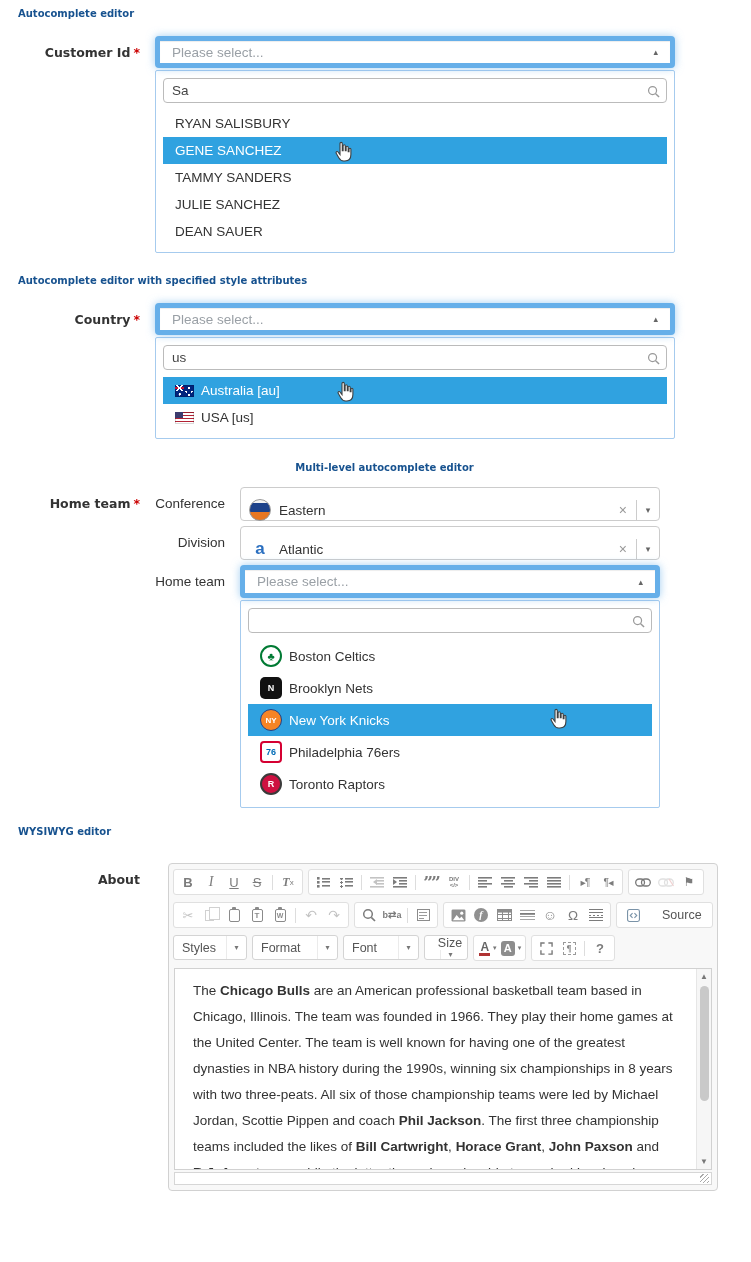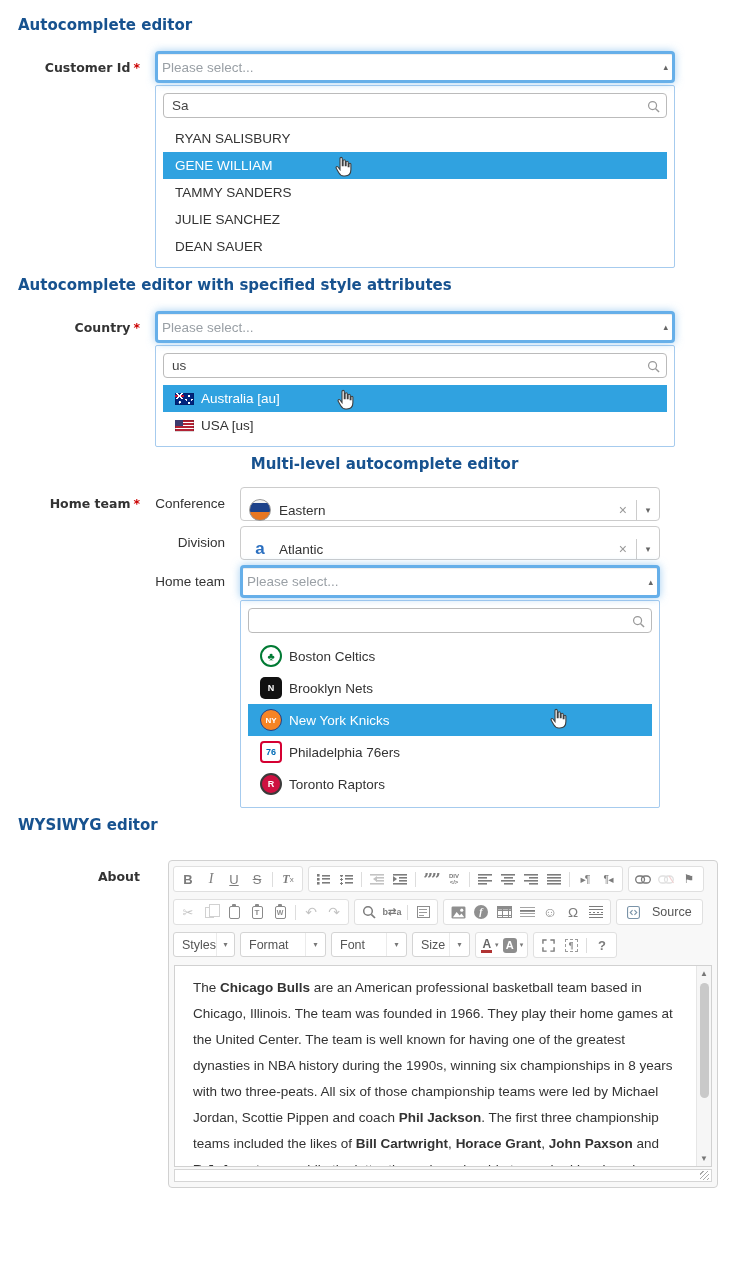--- a/index.html
+++ b/index.html
@@ -1,33 +1,33 @@
 <!DOCTYPE html>
 <html><head>
 <meta charset="utf-8">
 <style>
   * { box-sizing: border-box; margin: 0; padding: 0; }
   body { background: #fff; font-family: "Liberation Sans", sans-serif; color: #333; }
   .page { width: 751px; padding-top: 8px; position: relative; }
 
-  h2.sec { font-family: "DejaVu Sans", sans-serif; font-weight: bold; font-size: 15px; color: #17528f; margin-left: 18px; margin-top: 8px; }
+  h2.sec { font-family: "DejaVu Sans", sans-serif; font-weight: bold; font-size: 10px; color: #17528f; margin-left: 18px; }
   .h1x { margin-bottom: 17px; }
   .h2x { margin-top: 22px; margin-bottom: 17px; }
   .h3x { margin-top: 23px; margin-bottom: 14px; text-align: center; }
   .h4x { margin-top: 18px; margin-bottom: 26px; }
 
   .frow { display: flex; align-items: flex-start; }
   .label-col { width: 148px; text-align: right; padding-right: 8px; padding-top: 9px;
                font-family: "DejaVu Sans", sans-serif; font-weight: bold; font-size: 12.5px; color: #333; flex: none; }
   .req { color: #c00; margin-left: 3px; }
   .field-col { margin-left: 7px; }
 
   
-  .selbox { width: 520px; height: 32px; background: #fff; border: 3px solid #0f766e; border-radius: 4px;
-            display: flex; align-items: center; padding: 0 4px; position: relative; }
+  .selbox { width: 520px; height: 32px; background: #fff; border: 5px solid #0f766e; border-radius: 4px;
+            display: flex; align-items: center; padding: 0 12px; position: relative; }
   .selbox.focused { border-color: #66afe9; box-shadow: inset 0 1px 1px rgba(0,0,0,.075), 0 0 8px rgba(102,175,233,.6); }
   .ph { color: #9aa0a6; font-size: 13.5px; flex: 1; }
   .caret-up, .caret-dn { font-size: 9px; color: #666; }
 
   
   .panel { width: 520px; margin-top: 2px; background: #fff; border: 1px solid #a6cbee; border-radius: 2px; padding: 7px; }
   .searchwrap { position: relative; }
   .searchwrap input { width: 100%; height: 25px; border: 1px solid #bbb; border-radius: 4px;
                       padding: 0 26px 0 8px; font-size: 13.5px; color: #444; outline: none; font-family: "Liberation Sans", sans-serif; }
   .searchwrap .mag { position: absolute; right: 7px; top: 6px; }
@@ -85,22 +85,22 @@
   .tb-group { background: #fff; border: 1px solid #e0e0e0; border-radius: 3px; padding: 1px 3px; display: flex; align-items: center; gap: 1px; height: 26px; }
   .tb-btn { min-width: 22px; height: 22px; display: flex; align-items: center; justify-content: center;
             color: #7c7c7c; font-size: 13px; border-radius: 2px; }
   .tb-btn.disabled { opacity: .45; }
   .tb-sep { width: 1px; height: 15px; background: #ddd; margin: 0 3px; flex: none; }
   .tb-combo { height: 25px; background: #fff; border: 1px solid #d4d4d4; border-radius: 3px; display: flex;
               align-items: center; font-size: 12.5px; color: #555; padding-left: 8px; }
   .tb-combo .cl { flex: 1; }
   .tb-combo .carr { width: 20px; height: 100%; border-left: 1px solid #ebebeb; display: flex; align-items: center;
                     justify-content: center; font-size: 8px; color: #777; }
-  .w-styles { width: 62px; } .w-format { width: 86px; } .w-font { width: 76px; } .w-size { width: 58px; }
-  .src-btn { display: flex; align-items: center; gap: 12px; padding: 0 7px; height: 24px; font-size: 12.5px; color: #555; }
+  .w-styles { width: 74px; } .w-format { width: 86px; } .w-font { width: 76px; } .w-size { width: 44px; flex-direction: column; }
+  .src-btn { display: flex; align-items: center; gap: 22px; padding: 0 7px; height: 24px; font-size: 12.5px; color: #555; }
 
   .tb-b { font-weight: bold; font-size: 13px; }
   .tb-i { font-style: italic; font-family: "Liberation Serif", serif; font-size: 14px; }
   .ic { display: inline-block; background-repeat: no-repeat; }
   .ic-ul { width: 13px; height: 11px; background-image:
     radial-gradient(circle at 1.5px 1.8px, #7c7c7c 1.1px, transparent 1.3px),
     radial-gradient(circle at 1.5px 5.6px, #7c7c7c 1.1px, transparent 1.3px),
     radial-gradient(circle at 1.5px 9.4px, #7c7c7c 1.1px, transparent 1.3px),
     linear-gradient(#7c7c7c,#7c7c7c), linear-gradient(#7c7c7c,#7c7c7c), linear-gradient(#7c7c7c,#7c7c7c);
     background-size: 13px 11px, 13px 11px, 13px 11px, 8px 1.6px, 8px 1.6px, 8px 1.6px;
@@ -187,21 +187,21 @@
           <span class="mag"><svg width="13" height="13" viewBox="0 0 14 14">
                 <circle cx="6" cy="6" r="4.3" fill="none" stroke="#999" stroke-width="1.3"></circle>
                 <line x1="9.3" y1="9.3" x2="13" y2="13" stroke="#999" stroke-width="1.5"></line>
               </svg></span>
         </div>
         <ul class="opts" id="cust-list">
             <li>
               <span>RYAN SALISBURY</span>
             </li>
             <li class="selected">
-              <span>GENE WILLIAM</span>
+              <span>GENE SANCHEZ</span>
               <span class="hand" style="left:170px;top:4px"><svg width="19" height="21" viewBox="0 0 19 21">
                   <path d="M7 2.6c0-1.6 2.3-1.6 2.3 0v7h.8V4.9c0-1.5 2.2-1.5 2.2 0v4.7h.8V6.3c0-1.4 2.1-1.4 2.1 0v4.3h.8V8.2c0-1.3 1.9-1.3 1.9 0v5.4c0 4-2.5 6.4-6 6.4h-1.3c-2.4 0-3.7-1.2-4.8-3.2l-2.6-4.6c-.7-1.2.9-2.3 1.8-1.2L7 13.6z" fill="#fff" stroke="#3f3f3f" stroke-width="1.1"></path>
                 </svg></span>
             </li>
             <li>
               <span>TAMMY SANDERS</span>
             </li>
             <li>
               <span>JULIE SANCHEZ</span>
             </li>

